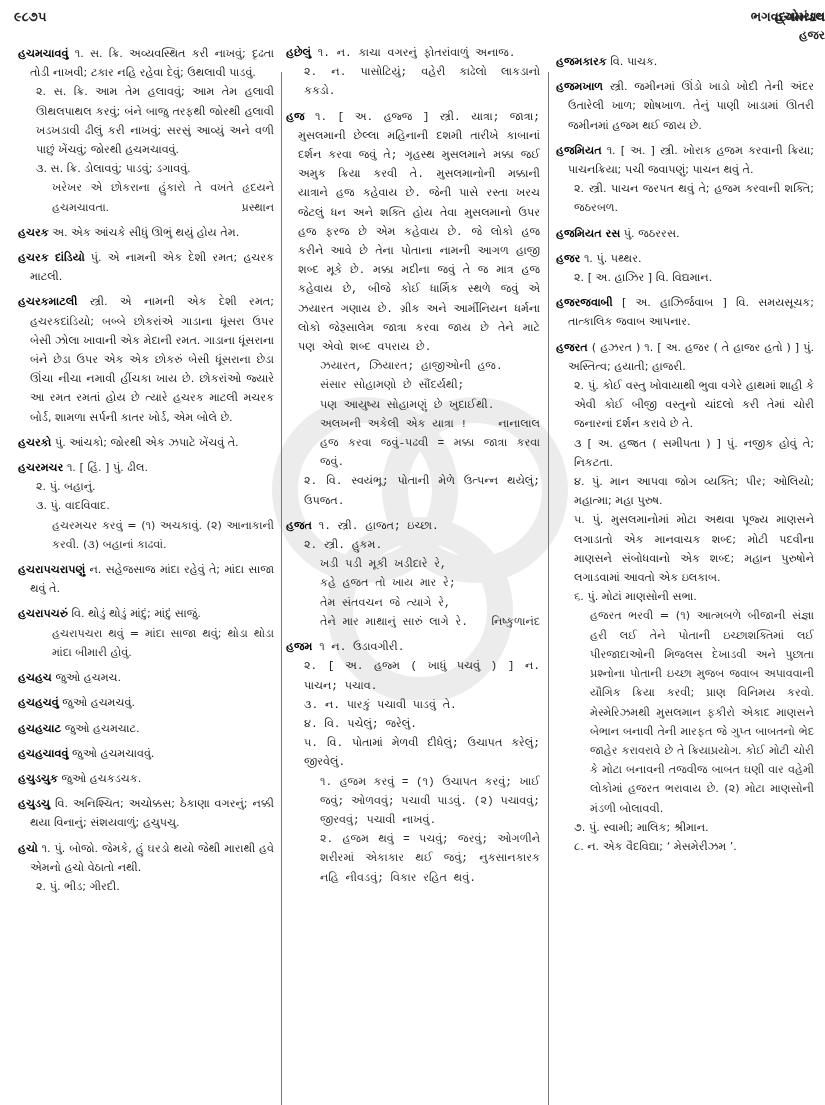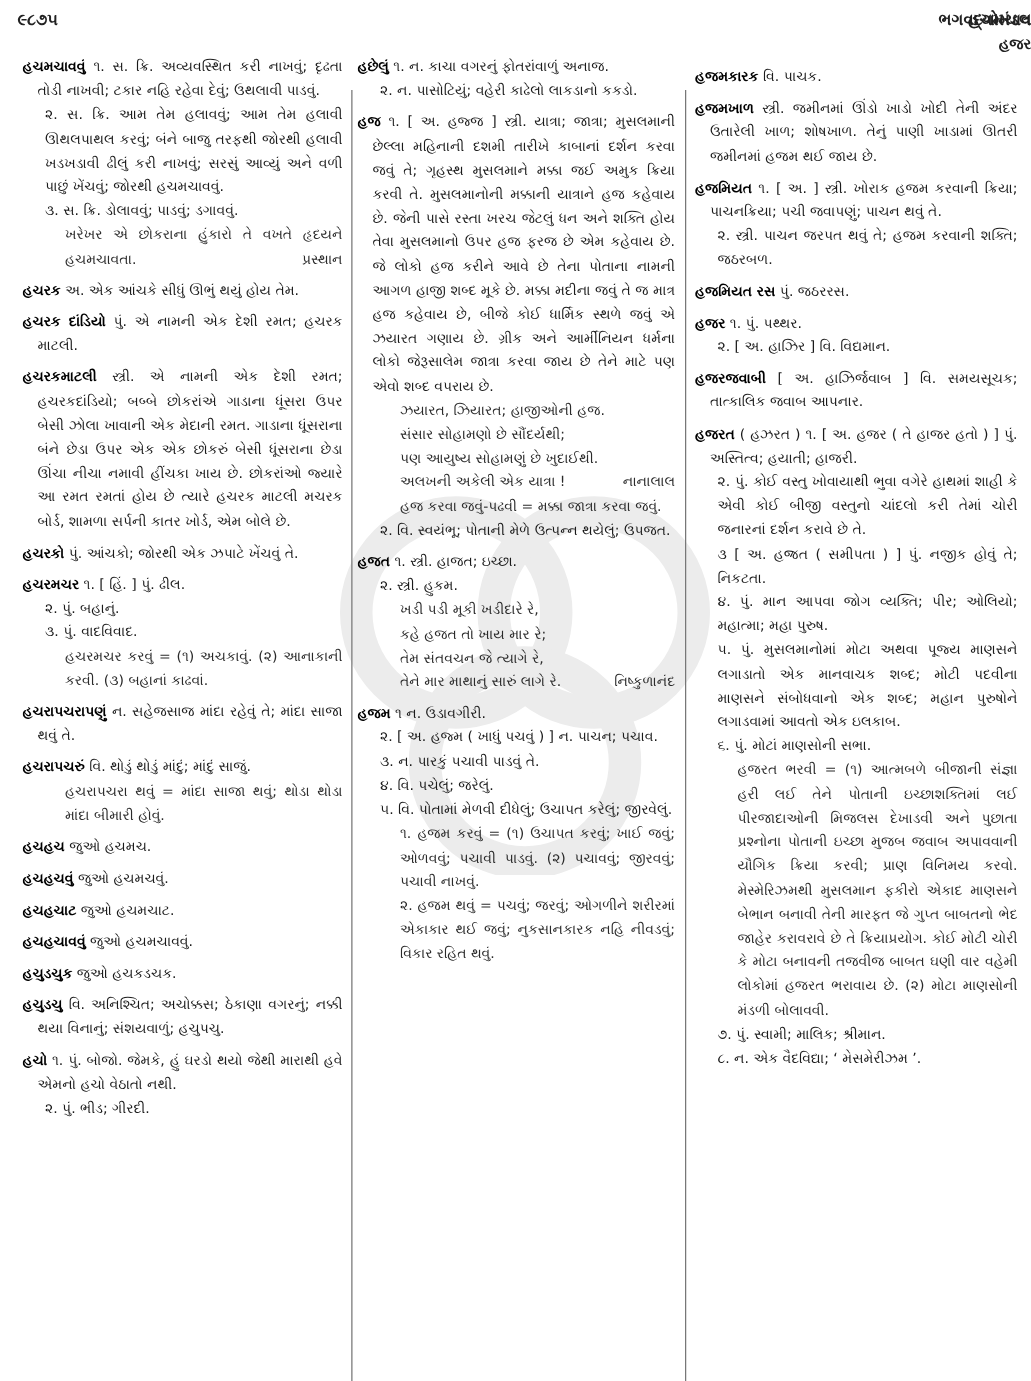--- a/index.html
+++ b/index.html
@@ -18,21 +18,21 @@
   .hdr-page { position:absolute; left:14px; top:9px; }
   .hdr-title { position:absolute; left:0; width:825px; text-align:right; top:9px; }
   .hdr-guide { position:absolute; right:12px; top:9px; text-align:right; }
   .hdr-guide2 { position:absolute; right:12px; top:28px; text-align:right; font-size:12px; }
   .columns { position:absolute; left:0; top:44px; width:825px; height:1061px; z-index:1; }
   .col {
     position:absolute; top:0; height:1050px; overflow:hidden;
     font-size:11.2px; line-height:19.2px; text-align:justify;
   }
   .col1 { left:18px; width:256px; }
-  .col2 { left:286px; width:254px; }
+  .col2 { left:286px; width:254px;font-family:Liberation Mono, monospace; }
   .col3 { left:556px; width:258px; top:8px; }
   .rule { position:absolute; top:28px; width:1px; background:#777; }
   .rule1 { left:281px; height:1045px; }
   .rule2 { left:548px; height:1045px; }
   .entry { margin:0 0 6px 0; padding-left:12px; text-indent:-12px; }
   .head { font-weight:bold; color:#000; }
   .sense { display:block; padding-left:6px; text-indent:0; }
   .quote { display:block; padding-left:22px; text-indent:0; color:#2a2a2a; }
   .src { float:right; }
 </style>

